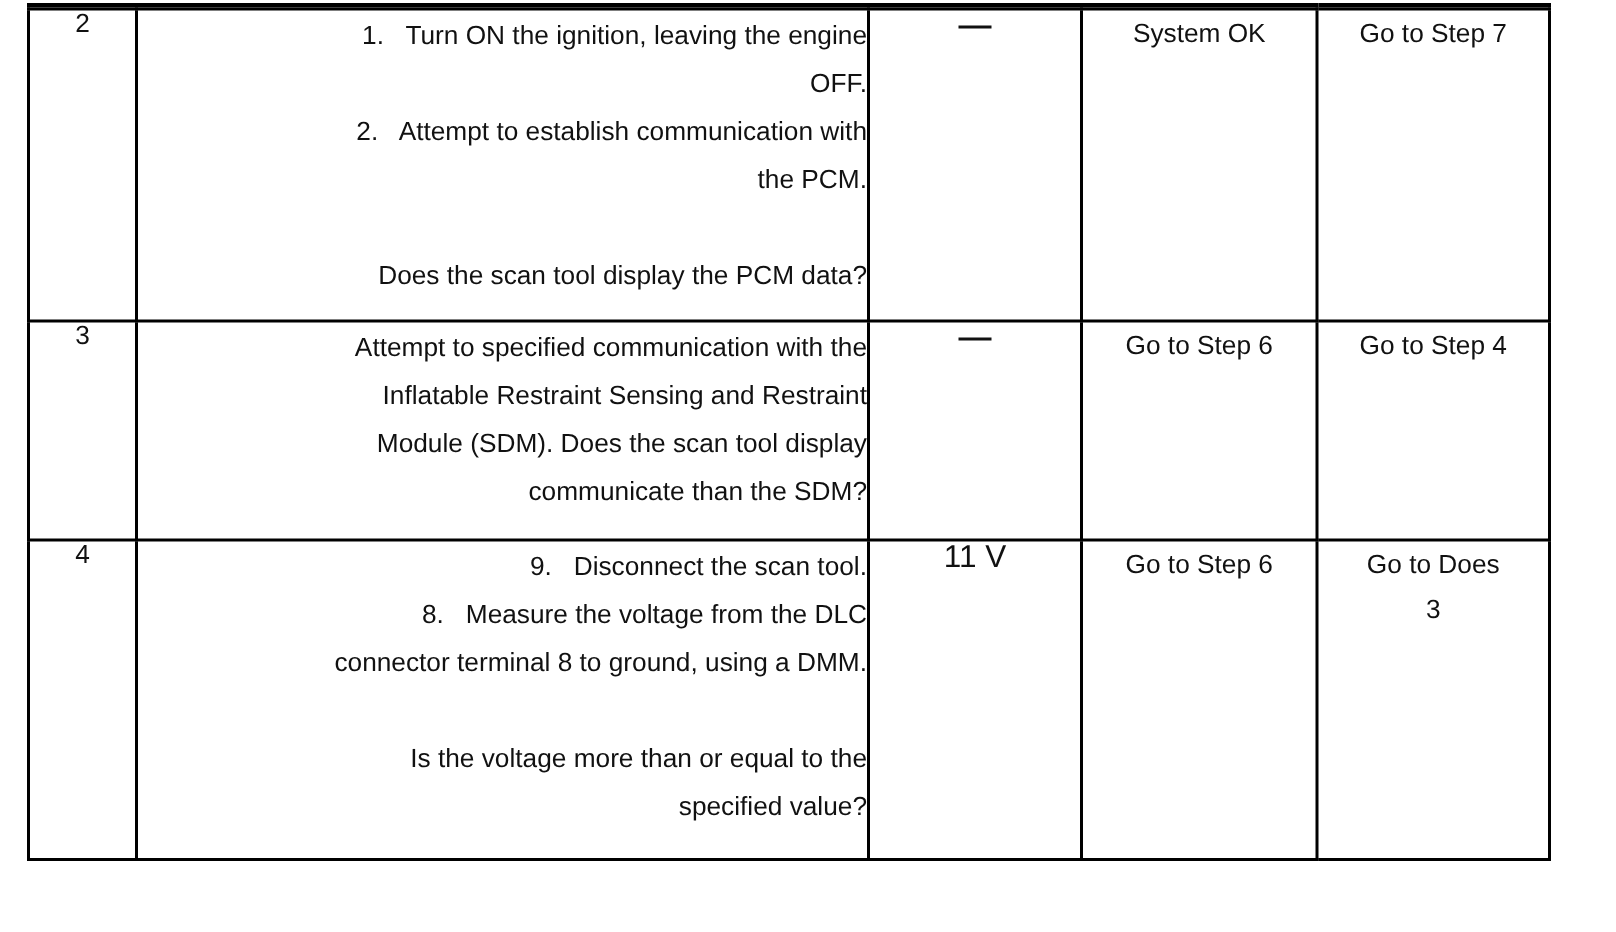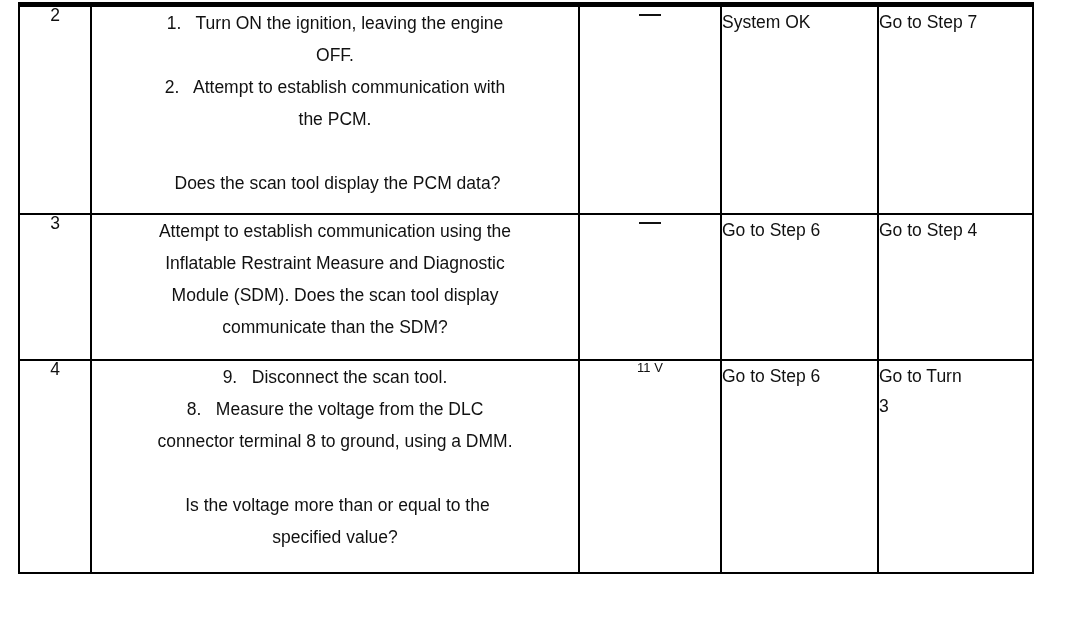--- a/index.html
+++ b/index.html
@@ -57,37 +57,37 @@
     padding: 0;
     line-height: 0;
     font-size: 0;
   }
 
   
   .td-step { vertical-align: middle; text-align: center; }
   .td-step .num { display: block; font-size: 17.5px; line-height: 1; }
 
   
-  .td-desc { padding: 14px 8px 6px 11px; text-align: center; }
+  .td-desc { padding: 14px 8px 6px 11px; text-align: right; }
   .td-desc .line { display: block; white-space: pre; }
   .td-desc .line.blank { color: transparent; }
 
   
   .td-value { vertical-align: middle; text-align: center; }
-  .td-value .val { display: block; font-size: 13px; line-height: 1; }
+  .td-value .val { display: block; font-size: 21px; line-height: 1; }
   .td-value .dash {
     display: inline-block;
     width: 22px;
     height: 0;
     border-top: 2px solid #111111;
     vertical-align: middle;
   }
 
   
-  .td-ans { vertical-align: bottom; text-align: left; padding: 0 6px 14px 6px; }
+  .td-ans { vertical-align: bottom; text-align: center; padding: 0 6px 14px 6px; }
   .td-ans .ans-line { display: block; line-height: 30px; }
 </style>
 </head>
 <body>
 
 <div class="page">
 
   <table class="dtc-table">
     <colgroup>
       <col class="c-step">
@@ -126,22 +126,22 @@
         <td class="td-ans">
           <span class="ans-line">Go to Step 7</span>
         </td>
       </tr>
 
       <tr style="height:146px;">
         <td class="td-step">
           <span class="num">3</span>
         </td>
         <td class="td-desc">
-          <span class="line">Attempt to establish communication using the</span>
-          <span class="line">Inflatable Restraint Measure and Diagnostic</span>
+          <span class="line">Attempt to specified communication with the</span>
+          <span class="line">Inflatable Restraint Sensing and Restraint</span>
           <span class="line">Module (SDM). Does the scan tool display</span>
           <span class="line">communicate than the SDM?</span>
         </td>
         <td class="td-value">
           <span class="val"><span class="dash"></span></span>
         </td>
         <td class="td-ans">
           <span class="ans-line">Go to Step 6</span>
         </td>
         <td class="td-ans">
@@ -161,20 +161,20 @@
           <span class="line"> Is the voltage more than or equal to the</span>
           <span class="line">specified value?</span>
         </td>
         <td class="td-value">
           <span class="val">11 V</span>
         </td>
         <td class="td-ans">
           <span class="ans-line">Go to Step 6</span>
         </td>
         <td class="td-ans">
-          <span class="ans-line">Go to Turn</span>
+          <span class="ans-line">Go to Does</span>
           <span class="ans-line">3</span>
         </td>
       </tr>
     </tbody>
   </table>
 
 </div>
 
 </body></html>

